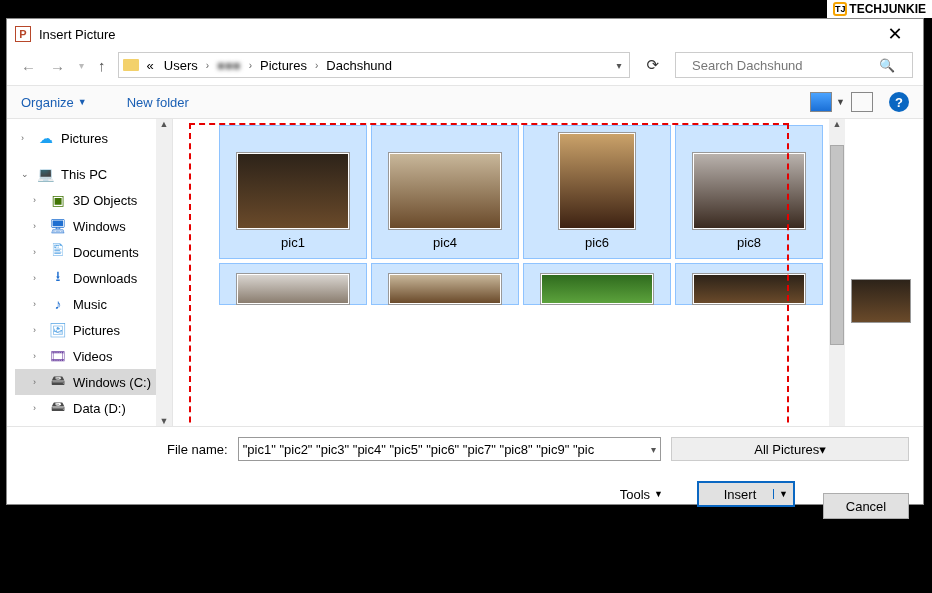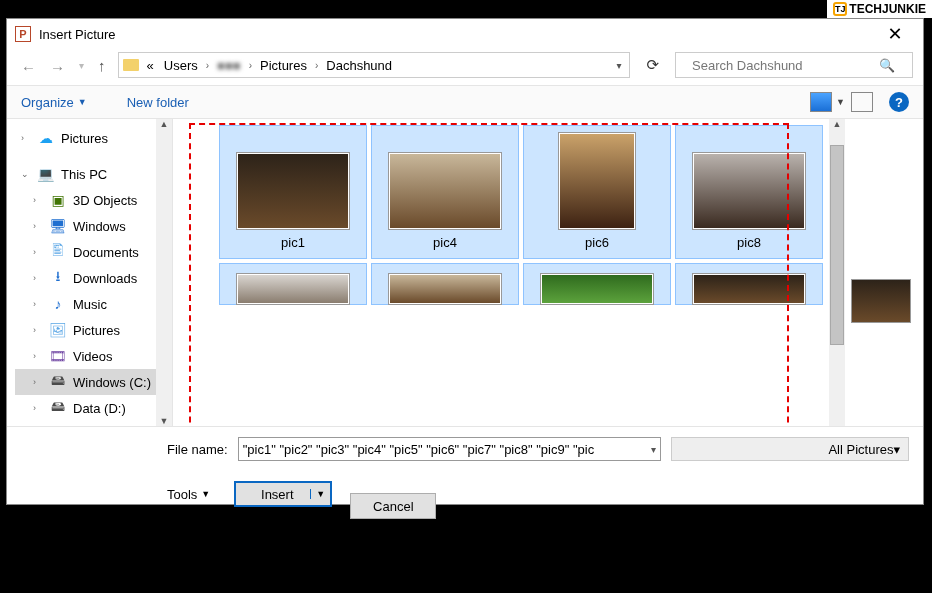--- a/index.html
+++ b/index.html
@@ -169,23 +169,23 @@
   .footer-row { display: flex; align-items: center; gap: 10px; }
   .footer .lbl { color: #000; white-space: nowrap; }
   .fname-combo {
     flex: 1; height: 24px; border: 1px solid #999; display: flex; align-items: center;
     padding: 0 4px; font-size: 13px; justify-content: space-between;
     max-width: 430px;
   }
   .fname-combo .drop { font-size: 10px; color: #555; }
   .filter-combo {
     width: 238px; height: 24px; border: 1px solid #ccc; background: #eee; display: flex; align-items: center;
-    padding: 0 8px; justify-content: flex-end; font-size: 13px;
-  }
-  .footer-row2 { display: flex; align-items: center; gap: 10px; }
+    padding: 0 8px; justify-content: center; font-size: 13px;
+  }
+  .footer-row2 { display: flex; align-items: center; gap: 20px; justify-content: flex-end; }
   .tools { display: flex; align-items: center; gap: 4px; margin-right: 14px; }
   .btn {
     min-width: 86px; height: 26px; border: 1px solid #adadad; background: #e1e1e1;
     display: flex; align-items: center; justify-content: center; font-size: 13px;
     padding: 0 12px;
   }
   .btn.primary {
     border: 2px solid #0a67c2; background: #e1e1e1; min-width: 98px;
     display: flex; padding: 0;
   }

